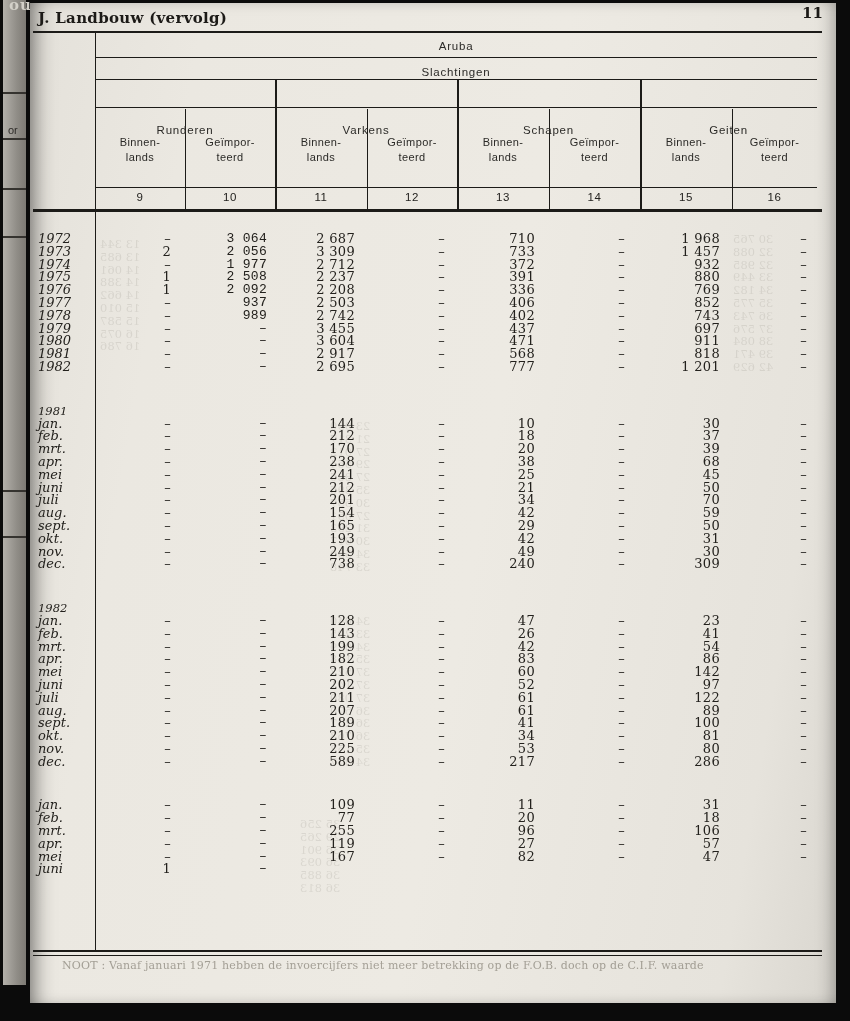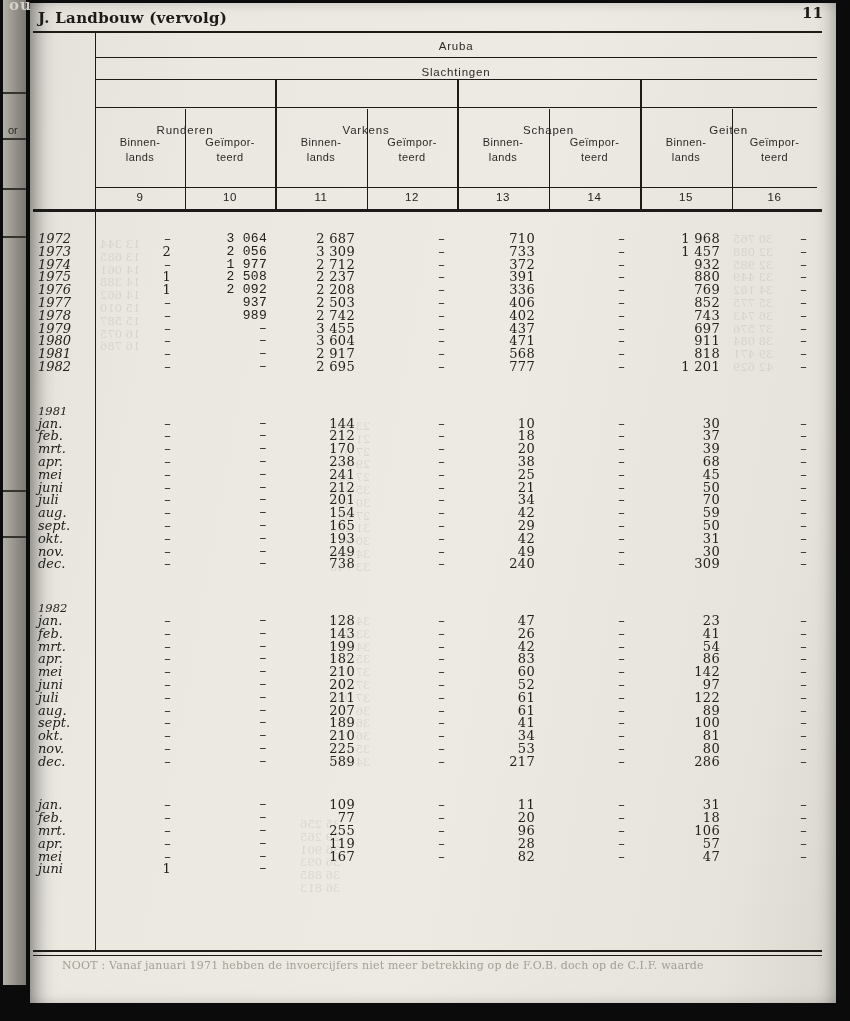--- a/index.html
+++ b/index.html
@@ -626,21 +626,21 @@
         <div class="cell c5">–</div>
         <div class="cell c6">106</div>
         <div class="cell c7">–</div>
       </div>
       <div class="row">
         <div class="stub">apr.</div>
         <div class="cell c0">–</div>
         <div class="cell c1">–</div>
         <div class="cell c2">119</div>
         <div class="cell c3">–</div>
-        <div class="cell c4">28</div>
+        <div class="cell c4">27</div>
         <div class="cell c5">–</div>
         <div class="cell c6">57</div>
         <div class="cell c7">–</div>
       </div>
       <div class="row">
         <div class="stub">mei</div>
         <div class="cell c0">–</div>
         <div class="cell c1">–</div>
         <div class="cell c2">167</div>
         <div class="cell c3">–</div>

